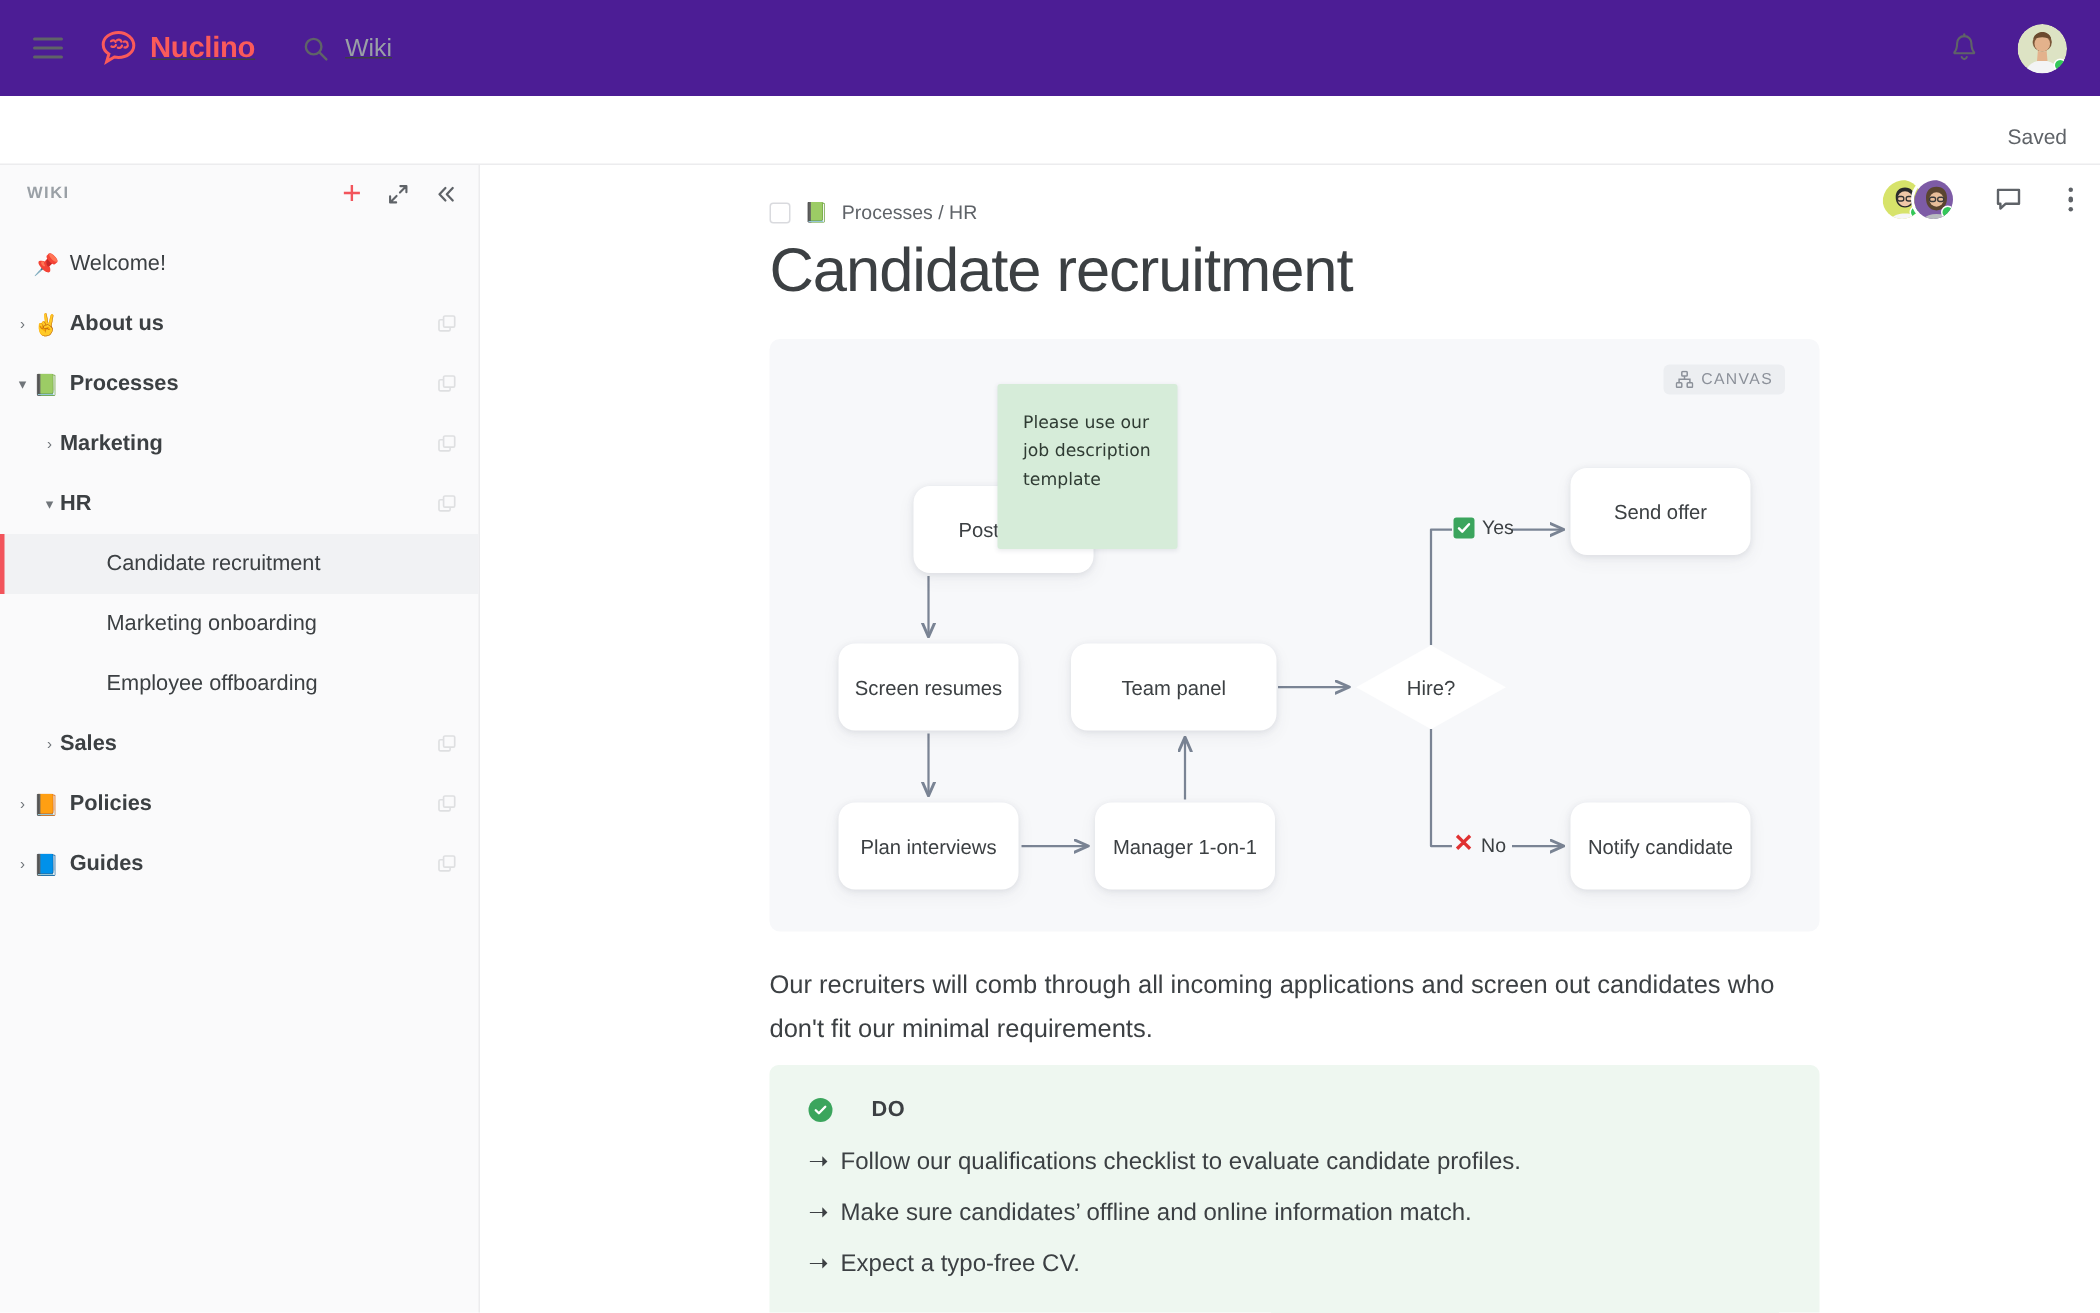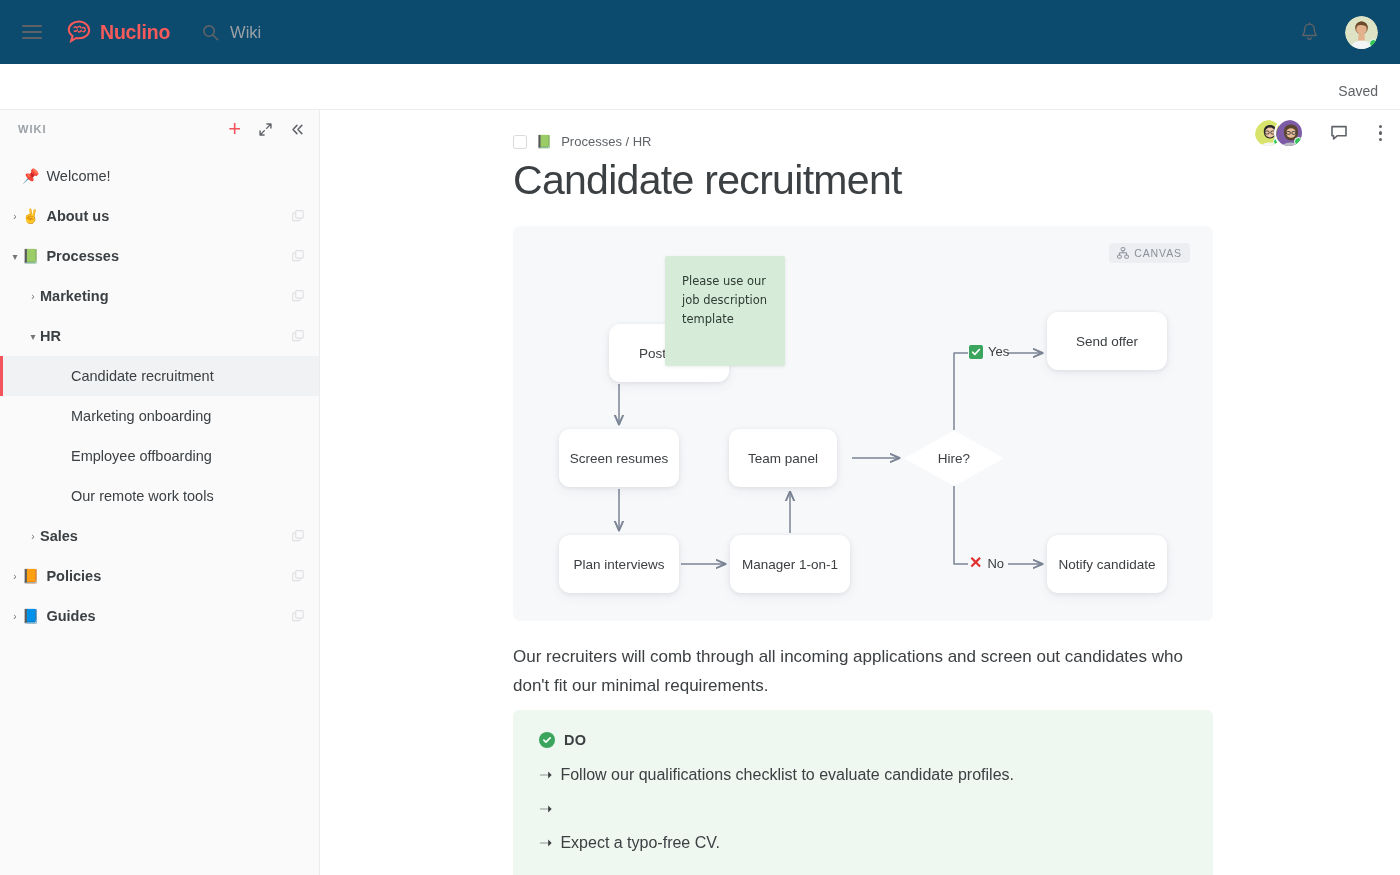--- a/index.html
+++ b/index.html
@@ -8,22 +8,22 @@
     font-family: "Liberation Sans", sans-serif;
     background: #ffffff;
     color: #3c4043;
     overflow: hidden;
   }
 
   
   .topbar {
     position: absolute; top: 0; left: 0;
     width: 1400px; height: 64px;
-    background: #0c4a6e;
-    display: flex; align-items: center;
+    background: #4c1d95;
+    display: flex; align-items: center; text-decoration: underline;
   }
   .hamburger {
     width: 20px; height: 15px;
     margin-left: 22px; margin-right: 24px;
     display: flex; flex-direction: column; justify-content: space-between;
     cursor: pointer;
   }
   .hamburger span { display: block; height: 2.4px; background: #5f6368; border-radius: 1px; }
 
   .logo-wrap { display: flex; align-items: center; gap: 7px; cursor: pointer; }
@@ -230,21 +230,21 @@
   
   .para {
     width: 700px; font-size: 17px; line-height: 1.68;
     color: #3c4043; margin: 22px 0 10px 0;
   }
   .callout {
     width: 700px; background: #eef7f0; border-radius: 6px;
     padding: 22px 26px 26px 26px;
   }
   .callout-head {
-    display: flex; align-items: center; gap: 9px; margin-bottom: 14px;
+    display: flex; align-items: center; gap: 26px; margin-bottom: 14px;
   }
   .check-circle {
     width: 16px; height: 16px; border-radius: 50%; background: #3ba55d;
     display: flex; align-items: center; justify-content: center; flex: 0 0 16px;
   }
   .callout-title { font-size: 14.5px; font-weight: bold; color: #3c4043; letter-spacing: .3px; }
   .callout-line {
     font-size: 16px; color: #3c4043; line-height: 1.62;
     margin-bottom: 8px; display: flex; gap: 8px;
   }
@@ -359,24 +359,20 @@
         <span class="nav-label">Candidate recruitment</span>
       </div>
       <div class="nav-row lvl2">
         <span class="caret"></span>
         <span class="nav-label">Marketing onboarding</span>
       </div>
       <div class="nav-row lvl2">
         <span class="caret"></span>
         <span class="nav-label">Employee offboarding</span>
       </div>
-      <div class="nav-row lvl2">
-        <span class="caret"></span>
-        <span class="nav-label">Our remote work tools</span>
-      </div>
       <div class="nav-row lvl1">
         <span class="caret">›</span>
         <span class="nav-label bold">Sales</span>
         <svg class="stack-ico" viewBox="0 0 14 14">
           <rect x="0.7" y="3.4" width="8" height="8" rx="1" fill="none" stroke="#c8cacd" stroke-width="1.2"></rect>
           <rect x="4" y="0.7" width="8" height="8" rx="1" fill="#fafafb" stroke="#c8cacd" stroke-width="1.2"></rect>
         </svg>
       </div>
       <div class="nav-row lvl0">
         <span class="caret">›</span>
@@ -477,21 +473,21 @@
       <div id="nodes-layer">
           <div class="node" style="left: 64px; top: 98px; width: 120px; height: 58px; margin-left: 32px;">
             <span>Post a job</span>
           </div>
           <div class="node" style="left: 46px; top: 203px; width: 120px; height: 58px;">
             <span>Screen resumes</span>
           </div>
           <div class="node" style="left: 46px; top: 309px; width: 120px; height: 58px;">
             <span>Plan interviews</span>
           </div>
-          <div class="node" style="left: 216px; top: 203px; width: 108px; height: 58px;">
+          <div class="node" style="left: 201px; top: 203px; width: 137px; height: 58px;">
             <span>Team panel</span>
           </div>
           <div class="node" style="left: 217px; top: 309px; width: 120px; height: 58px;">
             <span>Manager 1-on-1</span>
           </div>
           <div class="diamond" style="left: 391px; top: 204px; width: 100px; height: 56px;">
             <div class="shape"></div>
             <span>Hire?</span>
           </div>
           <div class="node" style="left: 534px; top: 86px; width: 120px; height: 58px;">
@@ -544,20 +540,21 @@
         </span>
         <span class="callout-title">DO</span>
       </div>
       <div id="callout-lines">
           <div class="callout-line">
             <span class="callout-arrow">➝</span>
             <span>Follow our qualifications checklist to evaluate candidate profiles.</span>
           </div>
           <div class="callout-line">
             <span class="callout-arrow">➝</span>
+            <span>Make sure candidates’ offline and online information match.</span>
           </div>
           <div class="callout-line">
             <span class="callout-arrow">➝</span>
             <span>Expect a typo-free CV.</span>
           </div>
         </div>
     </div>
 
   </div>
 </div>

